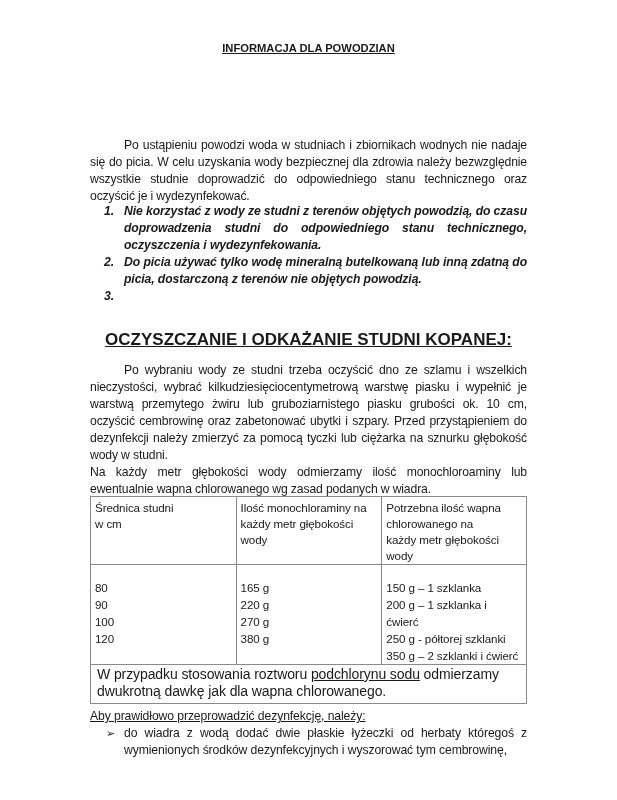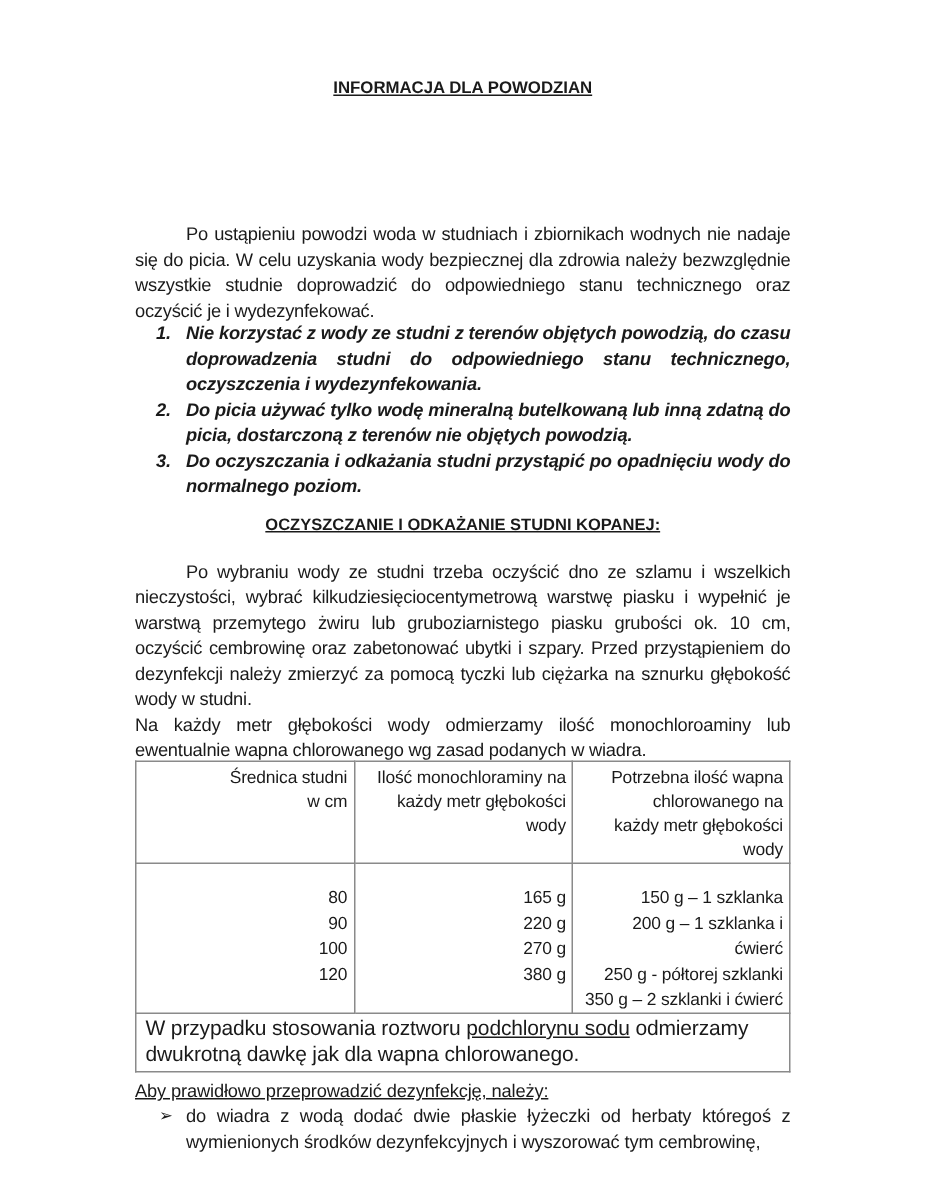--- a/index.html
+++ b/index.html
@@ -12,21 +12,21 @@
       height: 800px;
       position: relative;
       overflow: hidden;
       font-family: "Liberation Sans", "DejaVu Sans", sans-serif;
       color: #1a1a1a;
       font-size: 12.2px;
       line-height: 17px;
     }
     .page {
       position: absolute;
-      left: 0; top: 11px;
+      left: 0; top: 0;
       width: 617px;
       height: 772px;
     }
     .title {
       position: absolute;
       left: 0;
       width: 617px;
       text-align: center;
       font-weight: bold;
       font-size: 11.2px;
@@ -71,21 +71,21 @@
       top: 0;
     }
 
     .section-heading {
       position: absolute;
       left: 0;
       width: 617px;
       top: 331px;
       text-align: center;
       font-weight: bold;
-      font-size: 11px;
+      font-size: 17px;
       text-decoration: underline;
     }
 
     .p3 { top: 362px; }
 
     .table-wrap {
       position: absolute;
       left: 90px;
       top: 496px;
       width: 437px;
@@ -93,21 +93,21 @@
     table.dose {
       border-collapse: collapse;
       width: 437px;
       font-size: 11.6px;
       line-height: 16px;
       letter-spacing: -0.1px;
     }
     table.dose td, table.dose th {
       border: 1px solid #8a8a8a;
       font-weight: normal;
-      text-align: right;
+      text-align: left;
       vertical-align: top;
       padding: 0 4px;
     }
     table.dose th {
       height: 62px;
       padding-top: 3px;
     }
     table.dose col.c1 { width: 146px; }
     table.dose col.c2 { width: 146px; }
     table.dose col.c3 { width: 145px; }
@@ -167,21 +167,20 @@
     <li>
       <span class="num">1.</span>
       <span>Nie korzystać z wody ze studni z terenów objętych powodzią, do czasu doprowadzenia studni do odpowiedniego stanu technicznego, oczyszczenia i wydezynfekowania.</span>
     </li>
     <li>
       <span class="num">2.</span>
       <span>Do picia używać tylko wodę mineralną butelkowaną lub inną zdatną do picia, dostarczoną z terenów nie objętych powodzią.</span>
     </li>
     <li>
       <span class="num">3.</span>
-      <span>Do oczyszczania i odkażania studni przystąpić po opadnięciu wody do normalnego poziom.</span>
     </li>
   </ol>
 
   <div class="section-heading">OCZYSZCZANIE I ODKAŻANIE STUDNI KOPANEJ:</div>
 
   <div class="para p3">
     <div><span class="indent"></span><span>Po wybraniu wody ze studni trzeba oczyścić dno ze szlamu i wszelkich nieczystości, wybrać kilkudziesięciocentymetrową warstwę piasku i wypełnić je warstwą przemytego żwiru lub gruboziarnistego piasku grubości ok. 10 cm, oczyścić cembrowinę oraz zabetonować ubytki i szpary. Przed przystąpieniem do dezynfekcji należy zmierzyć za pomocą tyczki lub ciężarka na sznurku głębokość wody w studni.</span></div>
     <div>Na każdy metr głębokości wody odmierzamy ilość monochloroaminy lub ewentualnie wapna chlorowanego wg zasad podanych w wiadra.</div>
   </div>
 

